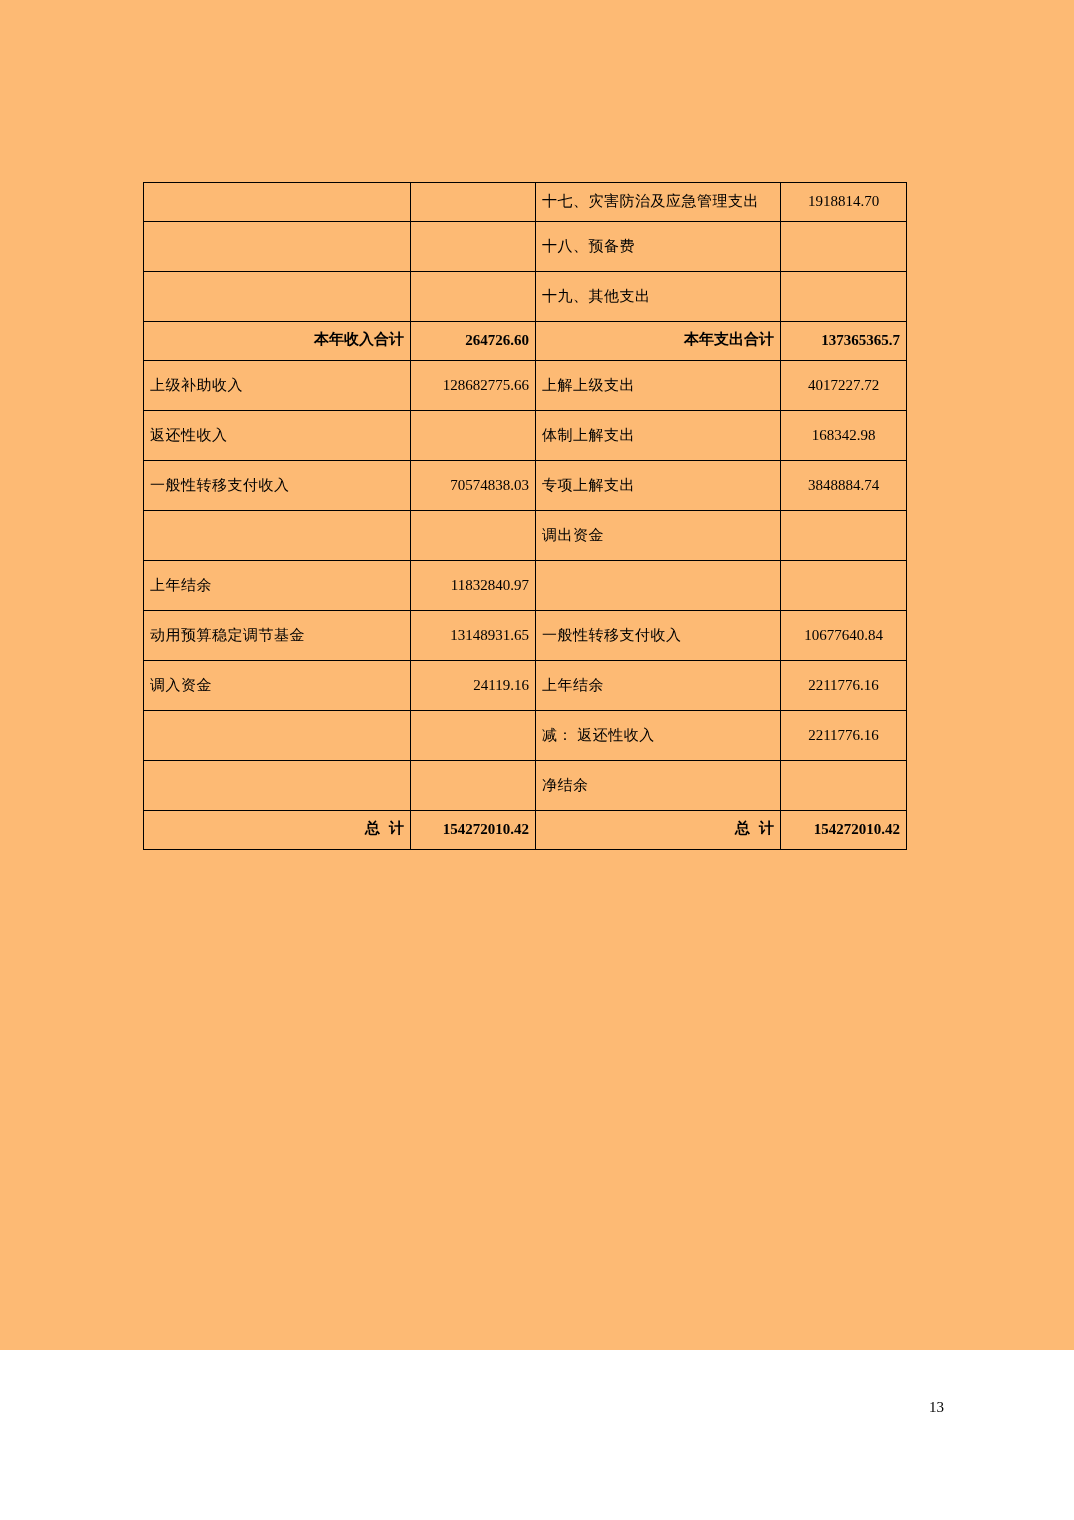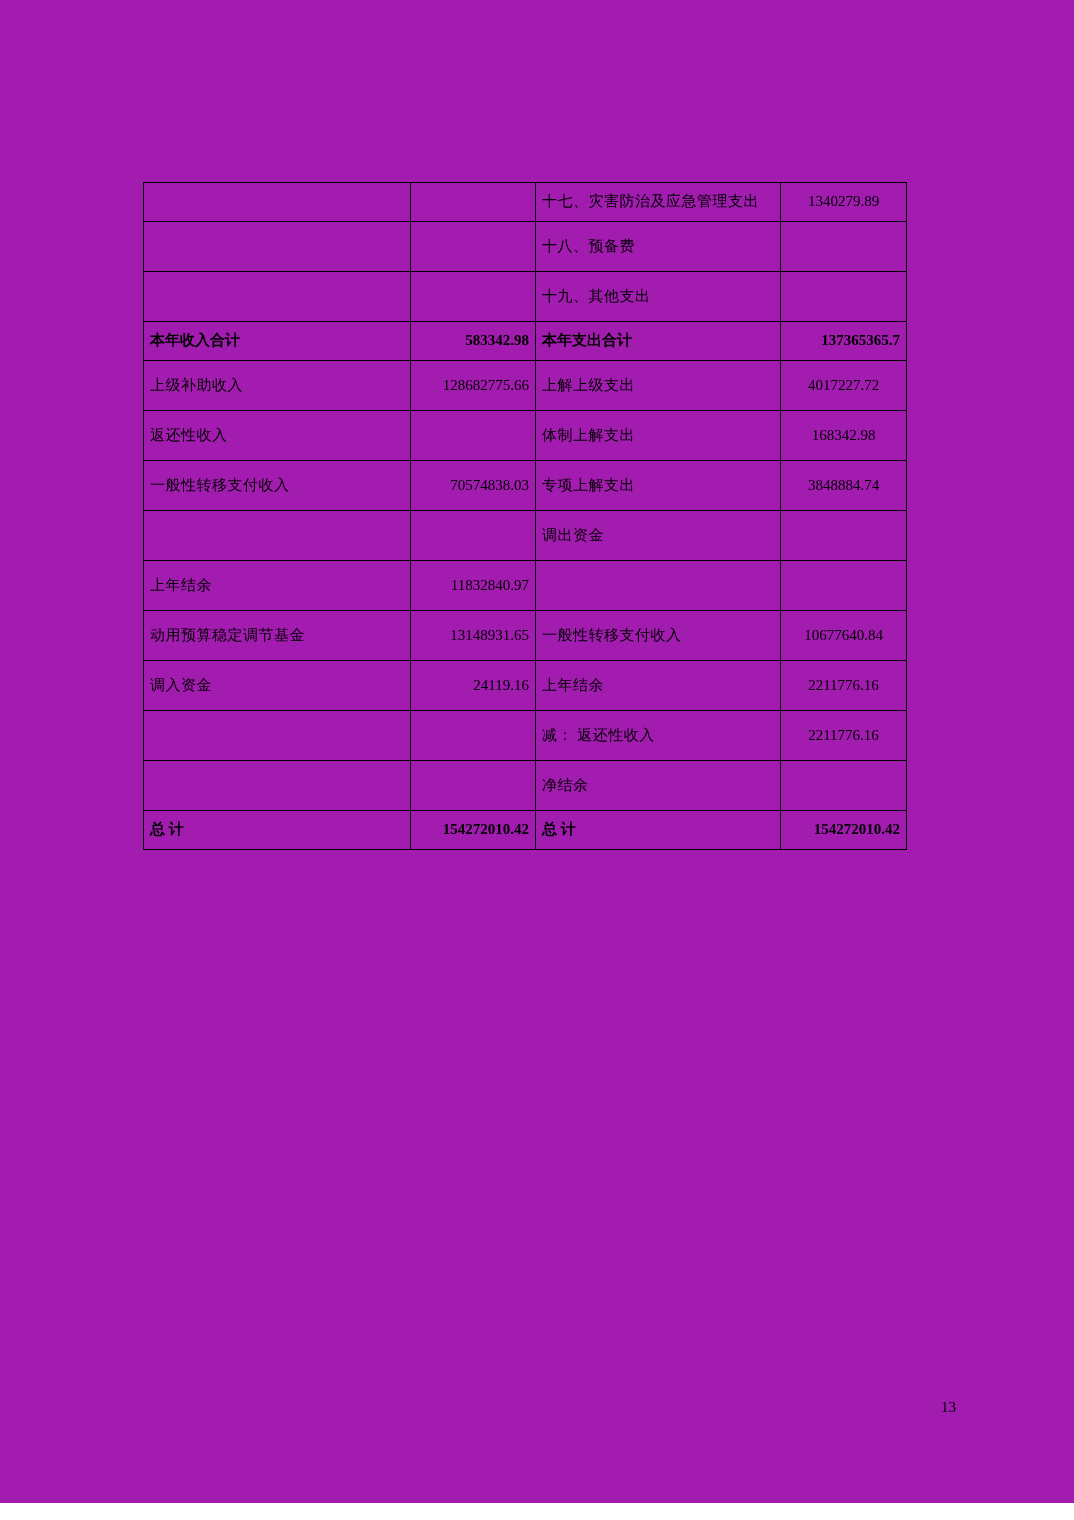--- a/index.html
+++ b/index.html
@@ -12,22 +12,22 @@
     height: 1520px;
     position: relative;
     font-family: "Liberation Serif", "DejaVu Serif", serif;
     color: #000000;
   }
   .page {
     position: absolute;
     left: 0;
     top: 0;
     width: 1074px;
-    height: 1503px;
-    background: #a21caf;
+    height: 1350px;
+    background: #fdba74;
   }
   .table-wrap {
     position: absolute;
     left: 143px;
     top: 182px;
     width: 763px;
   }
   table.fin {
     border-collapse: collapse;
     width: 763px;
@@ -53,37 +53,38 @@
   .num {
     text-align: right;
     padding-right: 8px;
     font-size: 16px;
   }
   .num-center {
     text-align: center;
     font-size: 16px;
   }
   .ctr {
-    text-align: left;
+    text-align: right;
+    font-family: Liberation Mono, monospace;
   }
   .bold {
     font-weight: bold;
   }
   .mid {
     height: 50px;
   }
   .totalrow td {
     height: 48px;
   }
   .headrow td {
     height: 48px;
   }
   .pagenum {
     position: absolute;
-    right: 118px;
+    right: 130px;
     top: 1399px;
     font-size: 15px;
     font-family: "Liberation Serif", "DejaVu Serif", serif;
   }
 </style>
 </head>
 <body>
 
 <div class="page">
 
@@ -94,40 +95,40 @@
           <col class="c2">
           <col class="c3">
           <col class="c4">
       </colgroup>
       <tbody>
 
         <tr class="headrow">
           <td class="lbl"></td>
           <td class="num"></td>
           <td class="lbl">十七、灾害防治及应急管理支出</td>
-          <td class="num-center">1340279.89</td>
+          <td class="num-center">1918814.70</td>
         </tr>
 
         <tr class="mid">
           <td class="lbl"></td>
           <td class="num"></td>
           <td class="lbl">十八、预备费</td>
           <td class="num-center"></td>
         </tr>
 
         <tr class="mid">
           <td class="lbl"></td>
           <td class="num"></td>
           <td class="lbl">十九、其他支出</td>
           <td class="num-center"></td>
         </tr>
 
         <tr class="totalrow">
           <td class="ctr bold">本年收入合计</td>
-          <td class="num bold">583342.98</td>
+          <td class="num bold">264726.60</td>
           <td class="ctr bold">本年支出合计</td>
           <td class="num bold">137365365.7</td>
         </tr>
 
         <tr class="mid">
           <td class="lbl">上级补助收入</td>
           <td class="num">128682775.66</td>
           <td class="lbl">上解上级支出</td>
           <td class="num-center">4017227.72</td>
         </tr>

